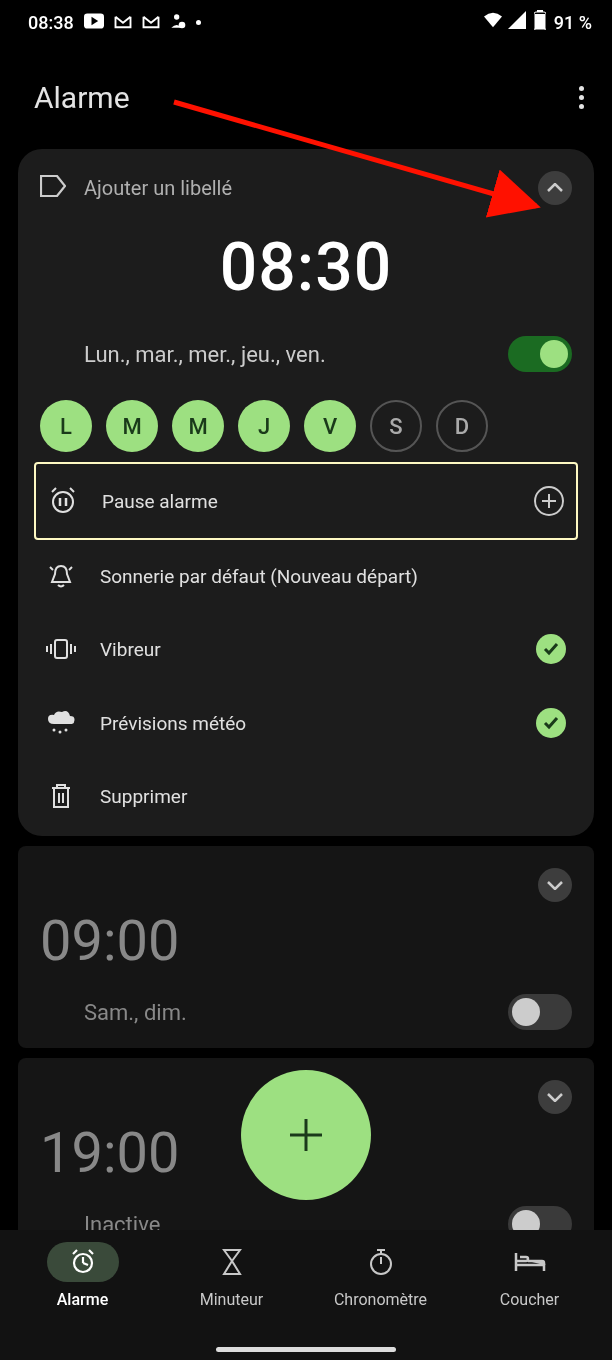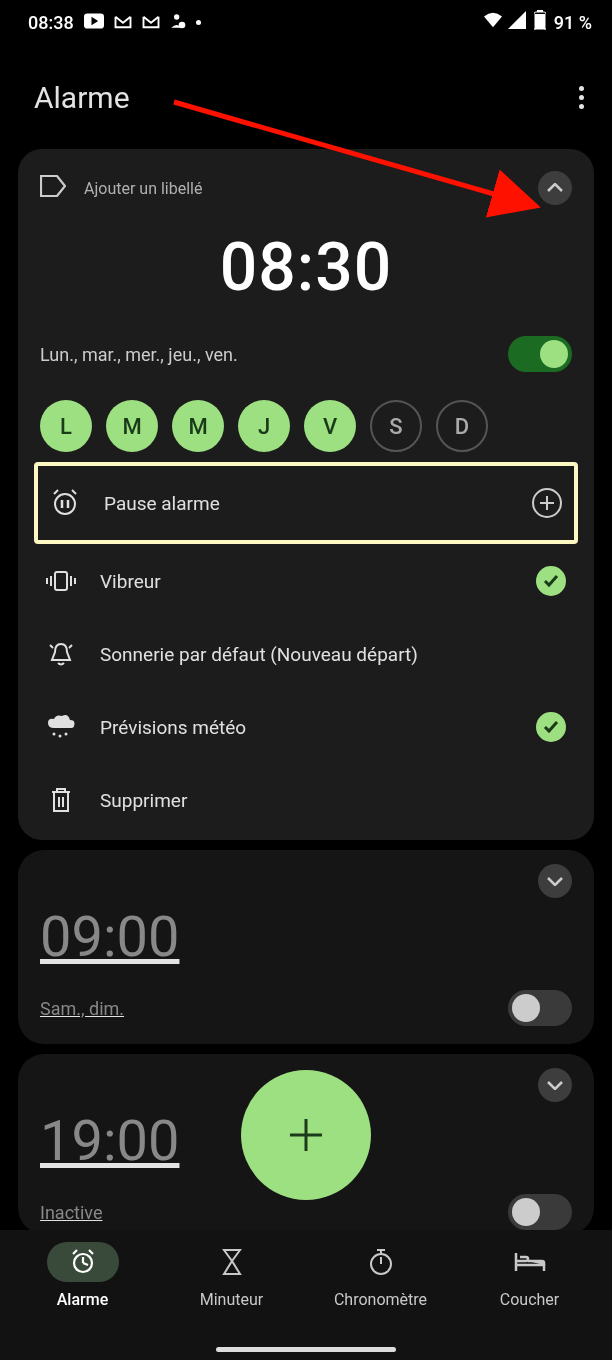--- a/index.html
+++ b/index.html
@@ -40,50 +40,49 @@
 
   
   .card {
     background:#1c1c1c;
     border-radius: 24px;
     margin: 14px 18px 10px 18px;
     padding: 22px 22px 16px 22px;
   }
   .card-secondary {
     background:#151515;
-    border-radius: 26px;
+    border-radius: 8px;
     margin: 10px 18px;
-    padding: 14px 22px 18px 22px;
-    text-decoration: underline;
+    padding: 22px 22px 18px 22px;
   }
 
   .label-row {
     display:flex; align-items:center; justify-content:space-between;
   }
-  .label-left { display:flex; align-items:center; gap:18px; color:#b0b0b0; font-size:16px;}
+  .label-left { display:flex; align-items:center; gap:18px; color:#b0b0b0; font-size:20px;}
   .chevron-btn {
     width:34px;height:34px;border-radius:50%;
     background:#3d3d3d;display:flex;align-items:center;justify-content:center;
   }
 
   .alarm-time {
     font-size: 66px;
     font-weight: 500;
     color:#fff;
     margin-top: 24px;
     letter-spacing: 1px;
     font-variant-numeric: tabular-nums;
     text-align: center;
   }
 
   .days-row {
     display:flex; justify-content:space-between; align-items:center;
     margin-top:30px;
   }
-  .days-text { font-size:18px; color:#ccc;}
+  .days-text { font-size:22px; color:#ccc;margin-left:44px;}
   .toggle {
     width:64px;height:36px;border-radius:20px;
     position:relative;
   }
   .toggle-on { background:#1b6b22;}
   .toggle-off { background:#3a3a3a;}
   .toggle-knob {
     position:absolute; top:4px;
     width:28px;height:28px;border-radius:50%;
   }
@@ -103,21 +102,21 @@
 
   .setting-row {
     display:flex; align-items:center; justify-content:space-between;
     padding: 22px 6px;
   }
   .setting-left {display:flex;align-items:center;gap:24px;}
   .setting-label {font-size:19px;color:#e0e0e0;}
   .icon-box {width:30px;display:flex;justify-content:center;}
 
   .highlight-box {
-    border: 4px solid #fef9c3;
+    border: 2px solid #fef9c3;
     border-radius: 4px;
     margin: 10px -6px 0 -6px;
     padding: 0 6px;
   }
 
   .check-circle {
     width:30px;height:30px;border-radius:50%;
     background:#9de081;display:flex;align-items:center;justify-content:center;
   }
   .plus-circle-outline {
@@ -305,47 +304,47 @@
             <line x1="8" y1="1" x2="8" y2="15" stroke="#ccc" stroke-width="2"></line>
             <line x1="1" y1="8" x2="15" y2="8" stroke="#ccc" stroke-width="2"></line>
           </svg>
       </div>
     </div>
   </div>
 
   <div class="setting-row">
     <div class="setting-left">
       <span class="icon-box">
+        <svg width="28" height="28" viewBox="0 0 28 28">
+            <path d="M14 4 Q8 4 8 12 L5 20 H23 L20 12 Q20 4 14 4 Z M11 23 Q14 26 17 23" stroke="#e0e0e0" stroke-width="2" fill="none"></path>
+            <line x1="3" y1="5" x2="6" y2="8" stroke="#e0e0e0" stroke-width="2"></line>
+            <line x1="25" y1="5" x2="22" y2="8" stroke="#e0e0e0" stroke-width="2"></line>
+          </svg>
+      </span>
+      <span class="setting-label">Sonnerie par défaut (Nouveau départ)</span>
+    </div>
+  </div>
+
+  <div class="setting-row">
+    <div class="setting-left">
+      <span class="icon-box">
         <svg width="30" height="24" viewBox="0 0 30 24">
             <rect x="9" y="3" width="12" height="18" rx="2" stroke="#e0e0e0" stroke-width="2" fill="none"></rect>
             <line x1="5" y1="7" x2="5" y2="17" stroke="#e0e0e0" stroke-width="2"></line>
             <line x1="1" y1="9" x2="1" y2="15" stroke="#e0e0e0" stroke-width="2"></line>
             <line x1="25" y1="7" x2="25" y2="17" stroke="#e0e0e0" stroke-width="2"></line>
             <line x1="29" y1="9" x2="29" y2="15" stroke="#e0e0e0" stroke-width="2"></line>
           </svg>
       </span>
       <span class="setting-label">Vibreur</span>
     </div>
     <div class="check-circle">
       <svg width="16" height="14" viewBox="0 0 16 14">
           <path d="M2 7 L6 11 L14 2" stroke="#1a3a1a" stroke-width="3" fill="none"></path>
         </svg>
-    </div>
-  </div>
-
-  <div class="setting-row">
-    <div class="setting-left">
-      <span class="icon-box">
-        <svg width="28" height="28" viewBox="0 0 28 28">
-            <path d="M14 4 Q8 4 8 12 L5 20 H23 L20 12 Q20 4 14 4 Z M11 23 Q14 26 17 23" stroke="#e0e0e0" stroke-width="2" fill="none"></path>
-            <line x1="3" y1="5" x2="6" y2="8" stroke="#e0e0e0" stroke-width="2"></line>
-            <line x1="25" y1="5" x2="22" y2="8" stroke="#e0e0e0" stroke-width="2"></line>
-          </svg>
-      </span>
-      <span class="setting-label">Sonnerie par défaut (Nouveau départ)</span>
     </div>
   </div>
 
   <div class="setting-row">
     <div class="setting-left">
       <span class="icon-box">
         <svg width="30" height="26" viewBox="0 0 30 26">
             <path d="M8 14 Q2 14 2 9 Q2 4 8 5 Q10 0 16 2 Q22 -1 24 6 Q30 6 28 12 Q28 14 24 14 Z" fill="#e0e0e0"></path>
             <circle cx="8" cy="20" r="1.5" fill="#e0e0e0"></circle>
             <circle cx="14" cy="22" r="1.5" fill="#e0e0e0"></circle>

